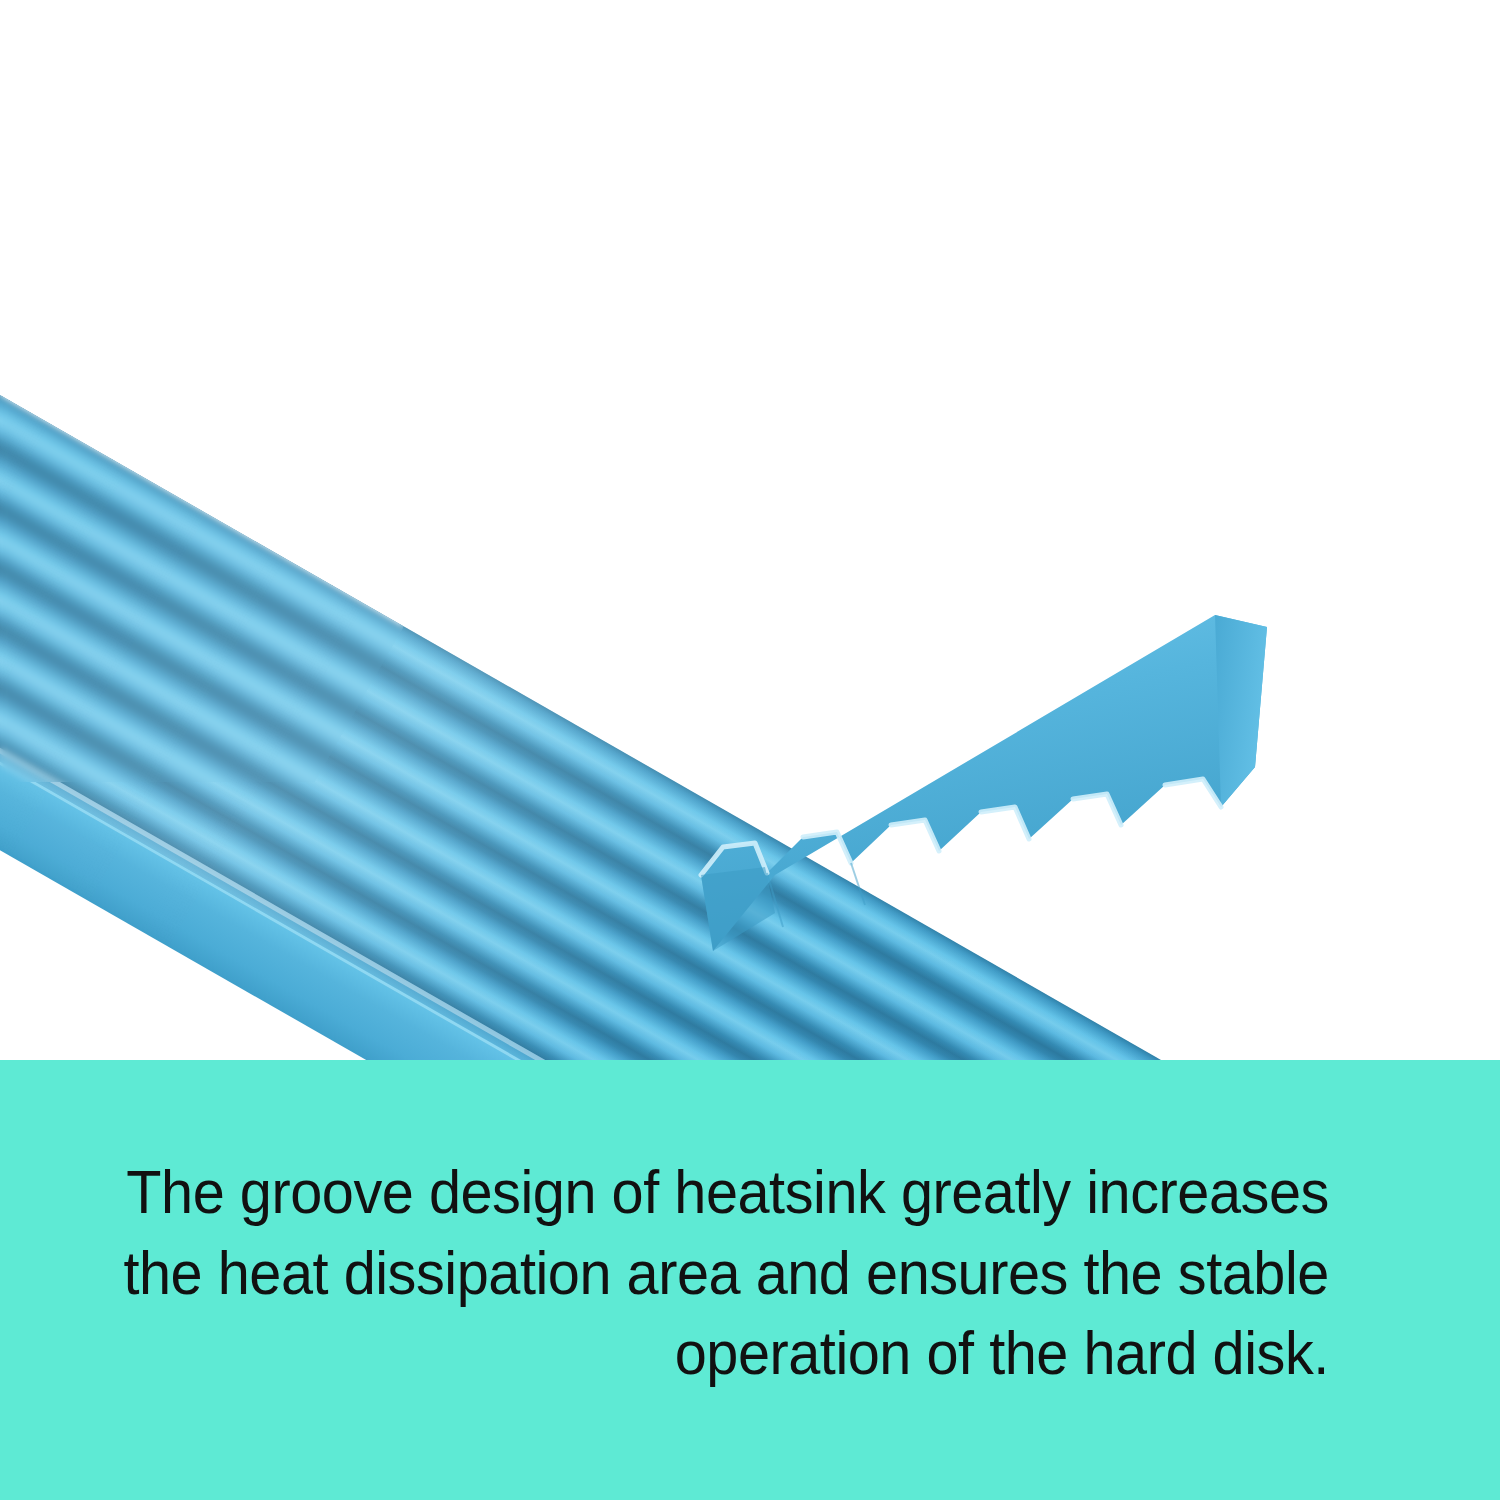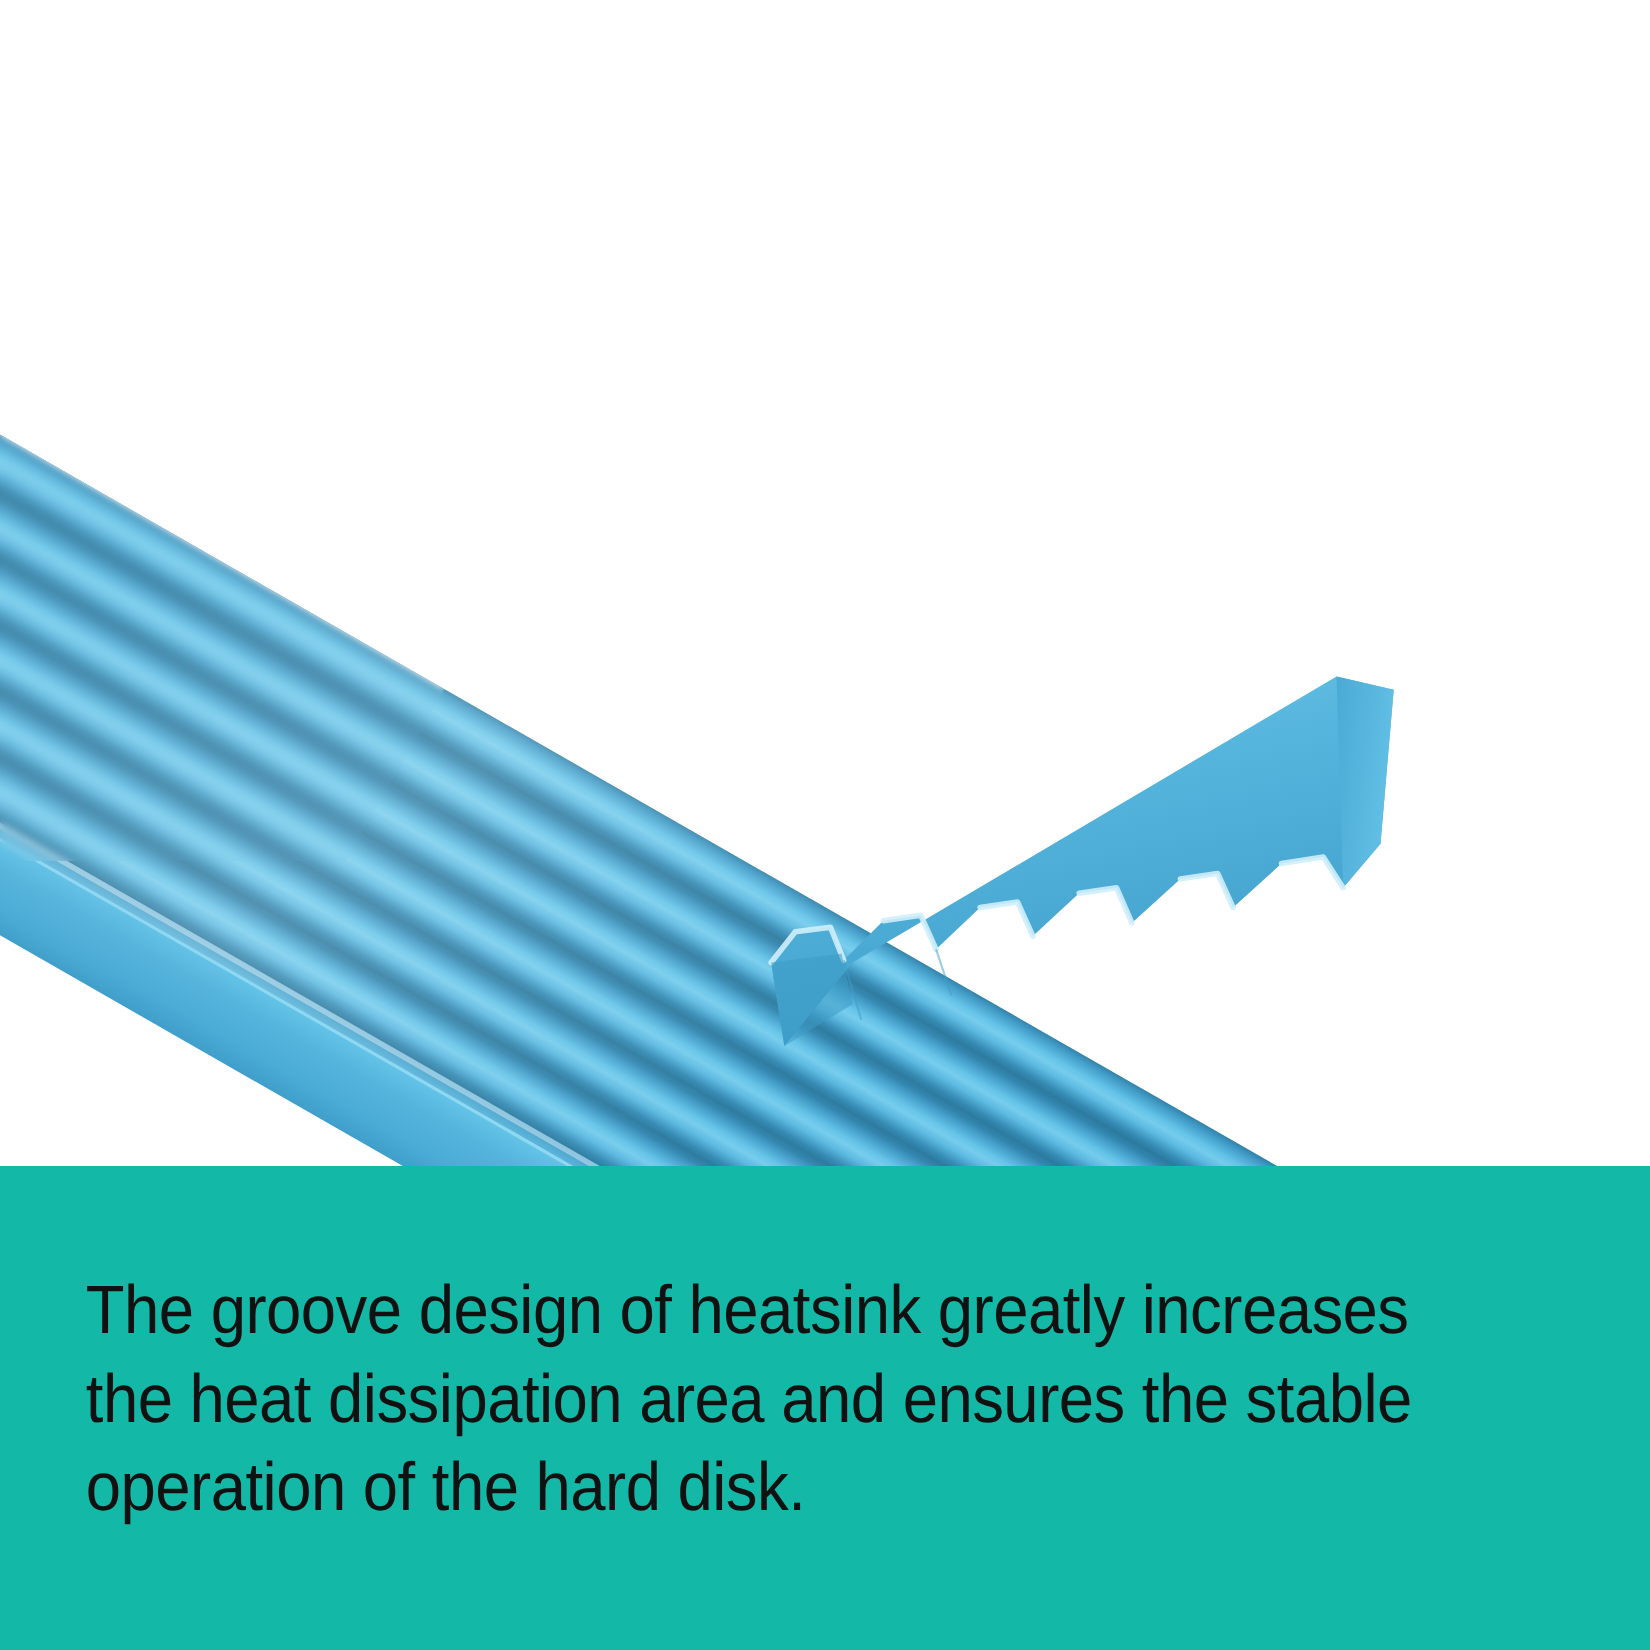--- a/index.html
+++ b/index.html
@@ -8,22 +8,23 @@
     padding: 0;
     background: #ffffff;
   }
   body {
     font-family: "Liberation Sans", sans-serif;
   }
   #page {
     position: relative;
     width: 1500px;
     height: 1500px;
-    background: #14b8a6;
+    background: #5eead4;
     overflow: hidden;
+    text-align: right;
   }
 
   
   .photo-stage {
     position: absolute;
     left: 0;
     top: 0;
     width: 1500px;
     height: 1060px;
     background: #ffffff;

